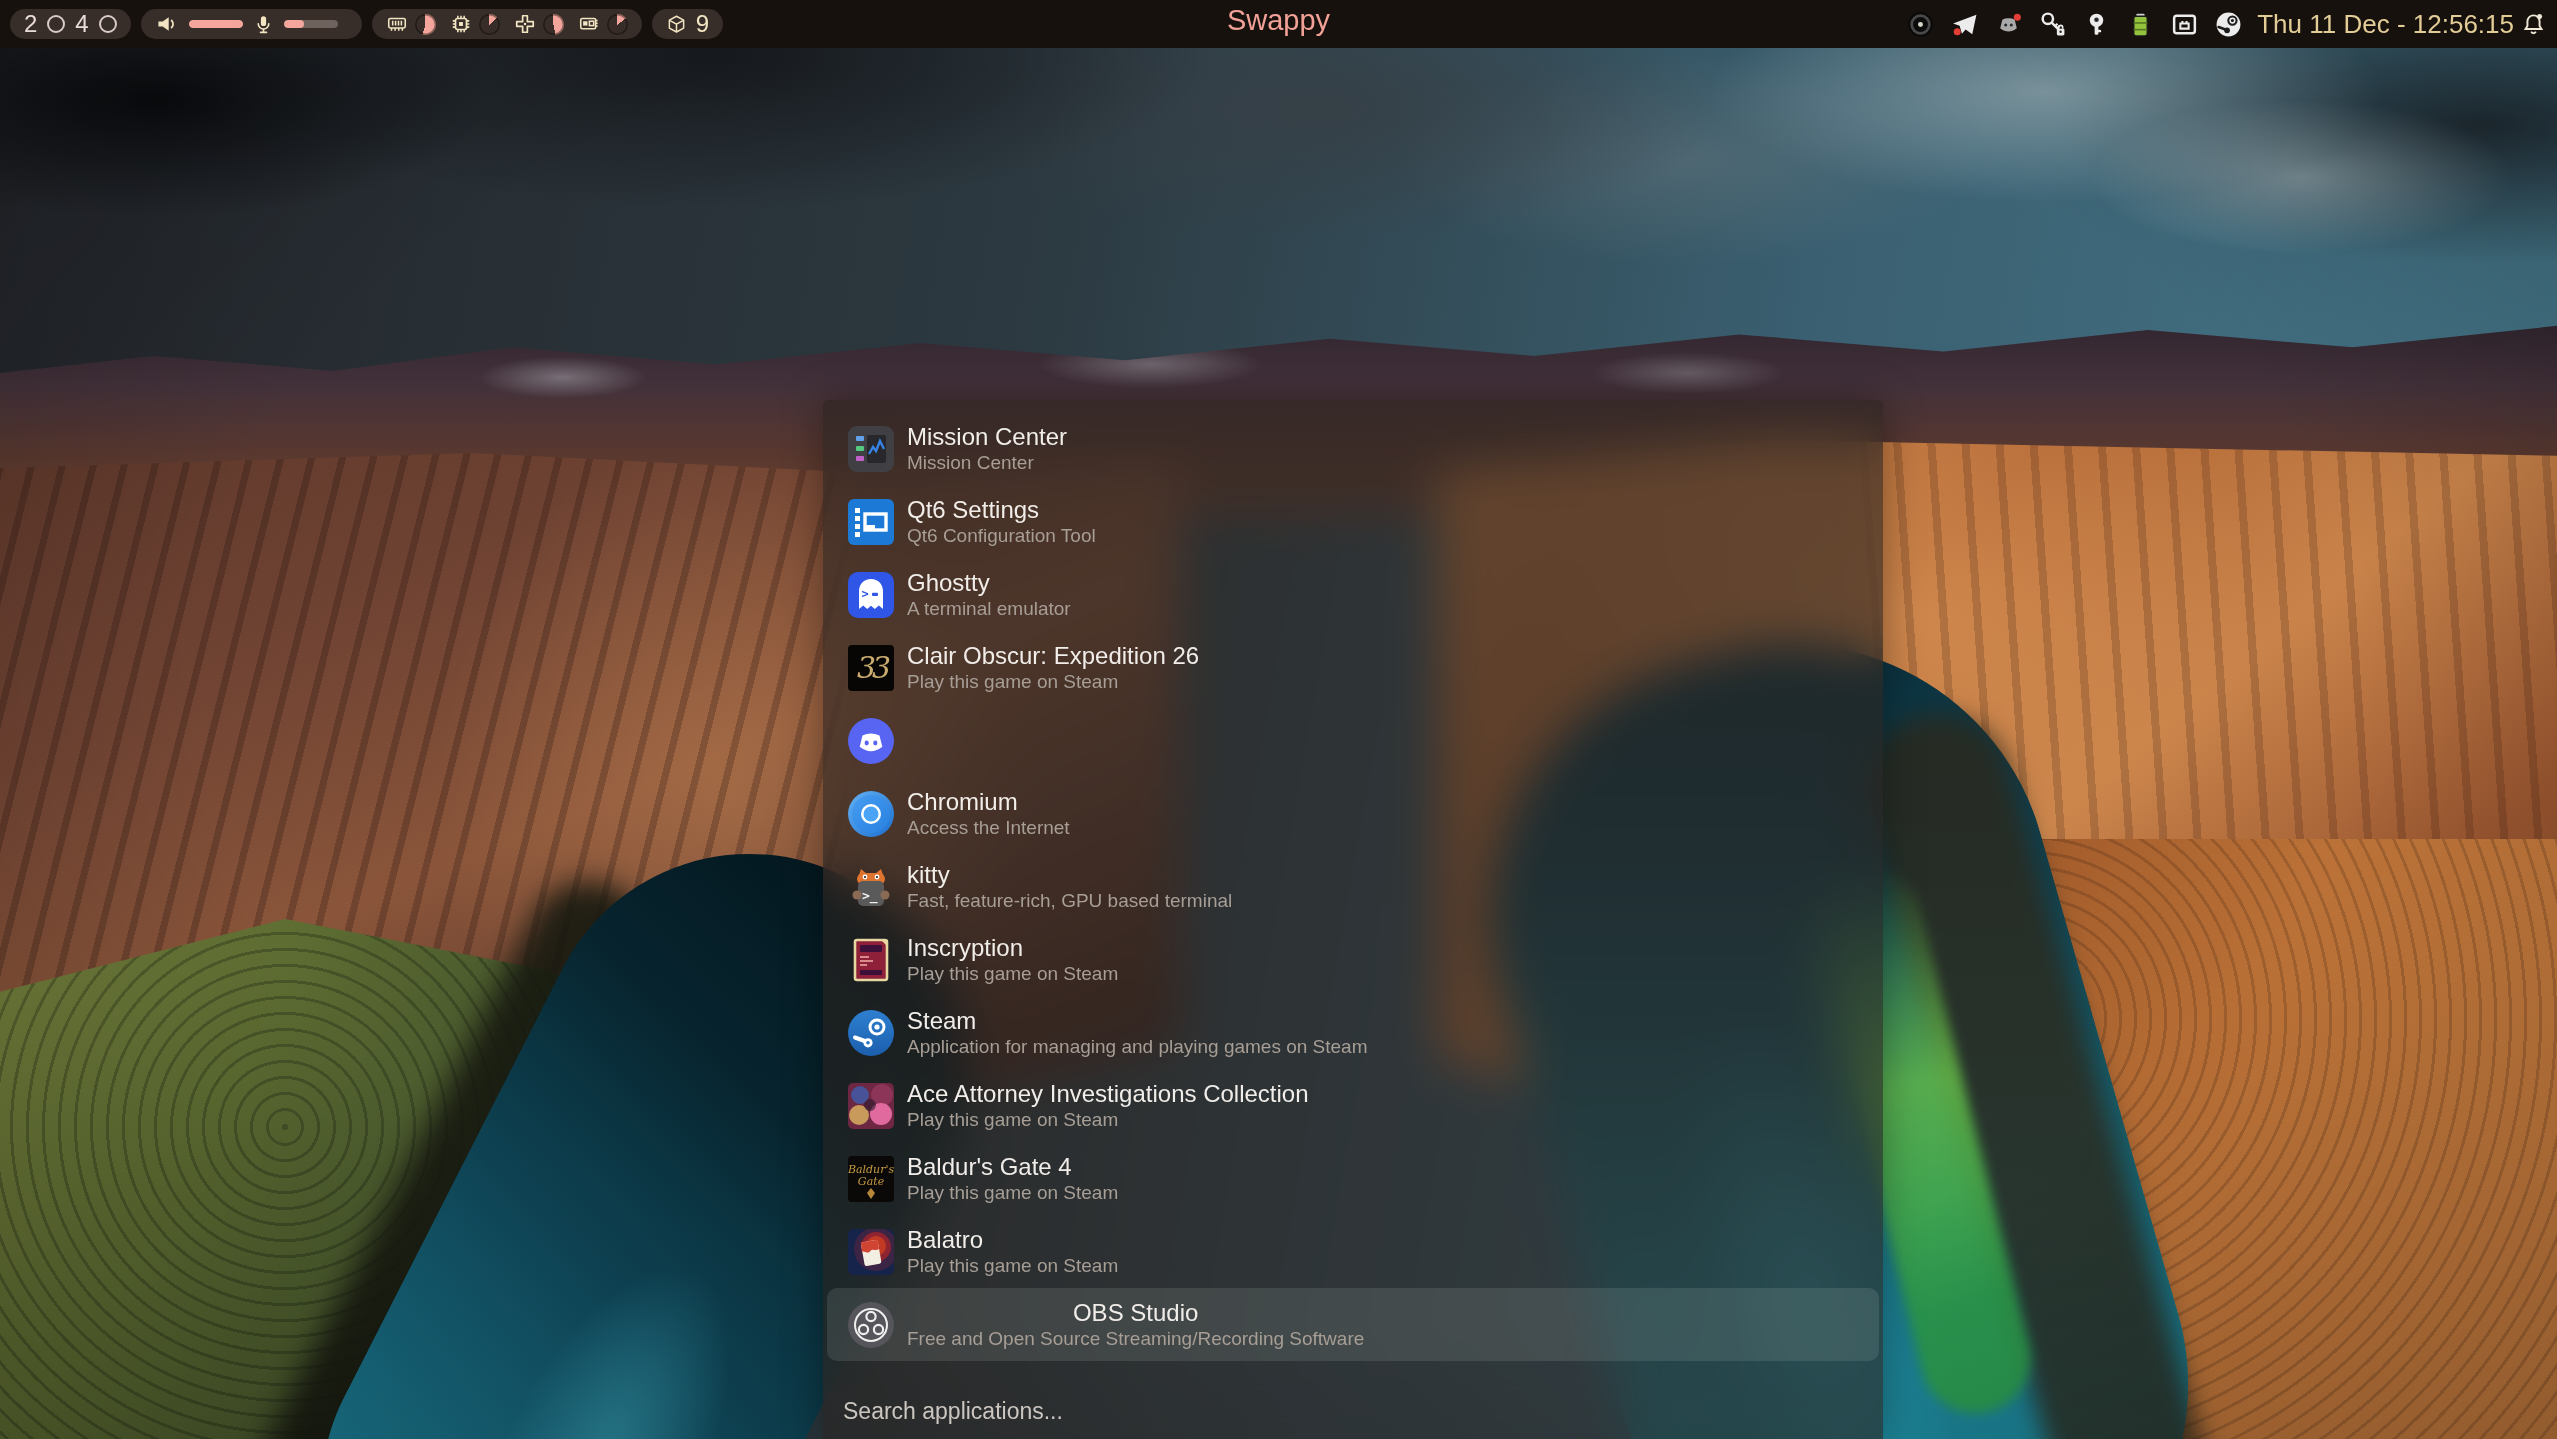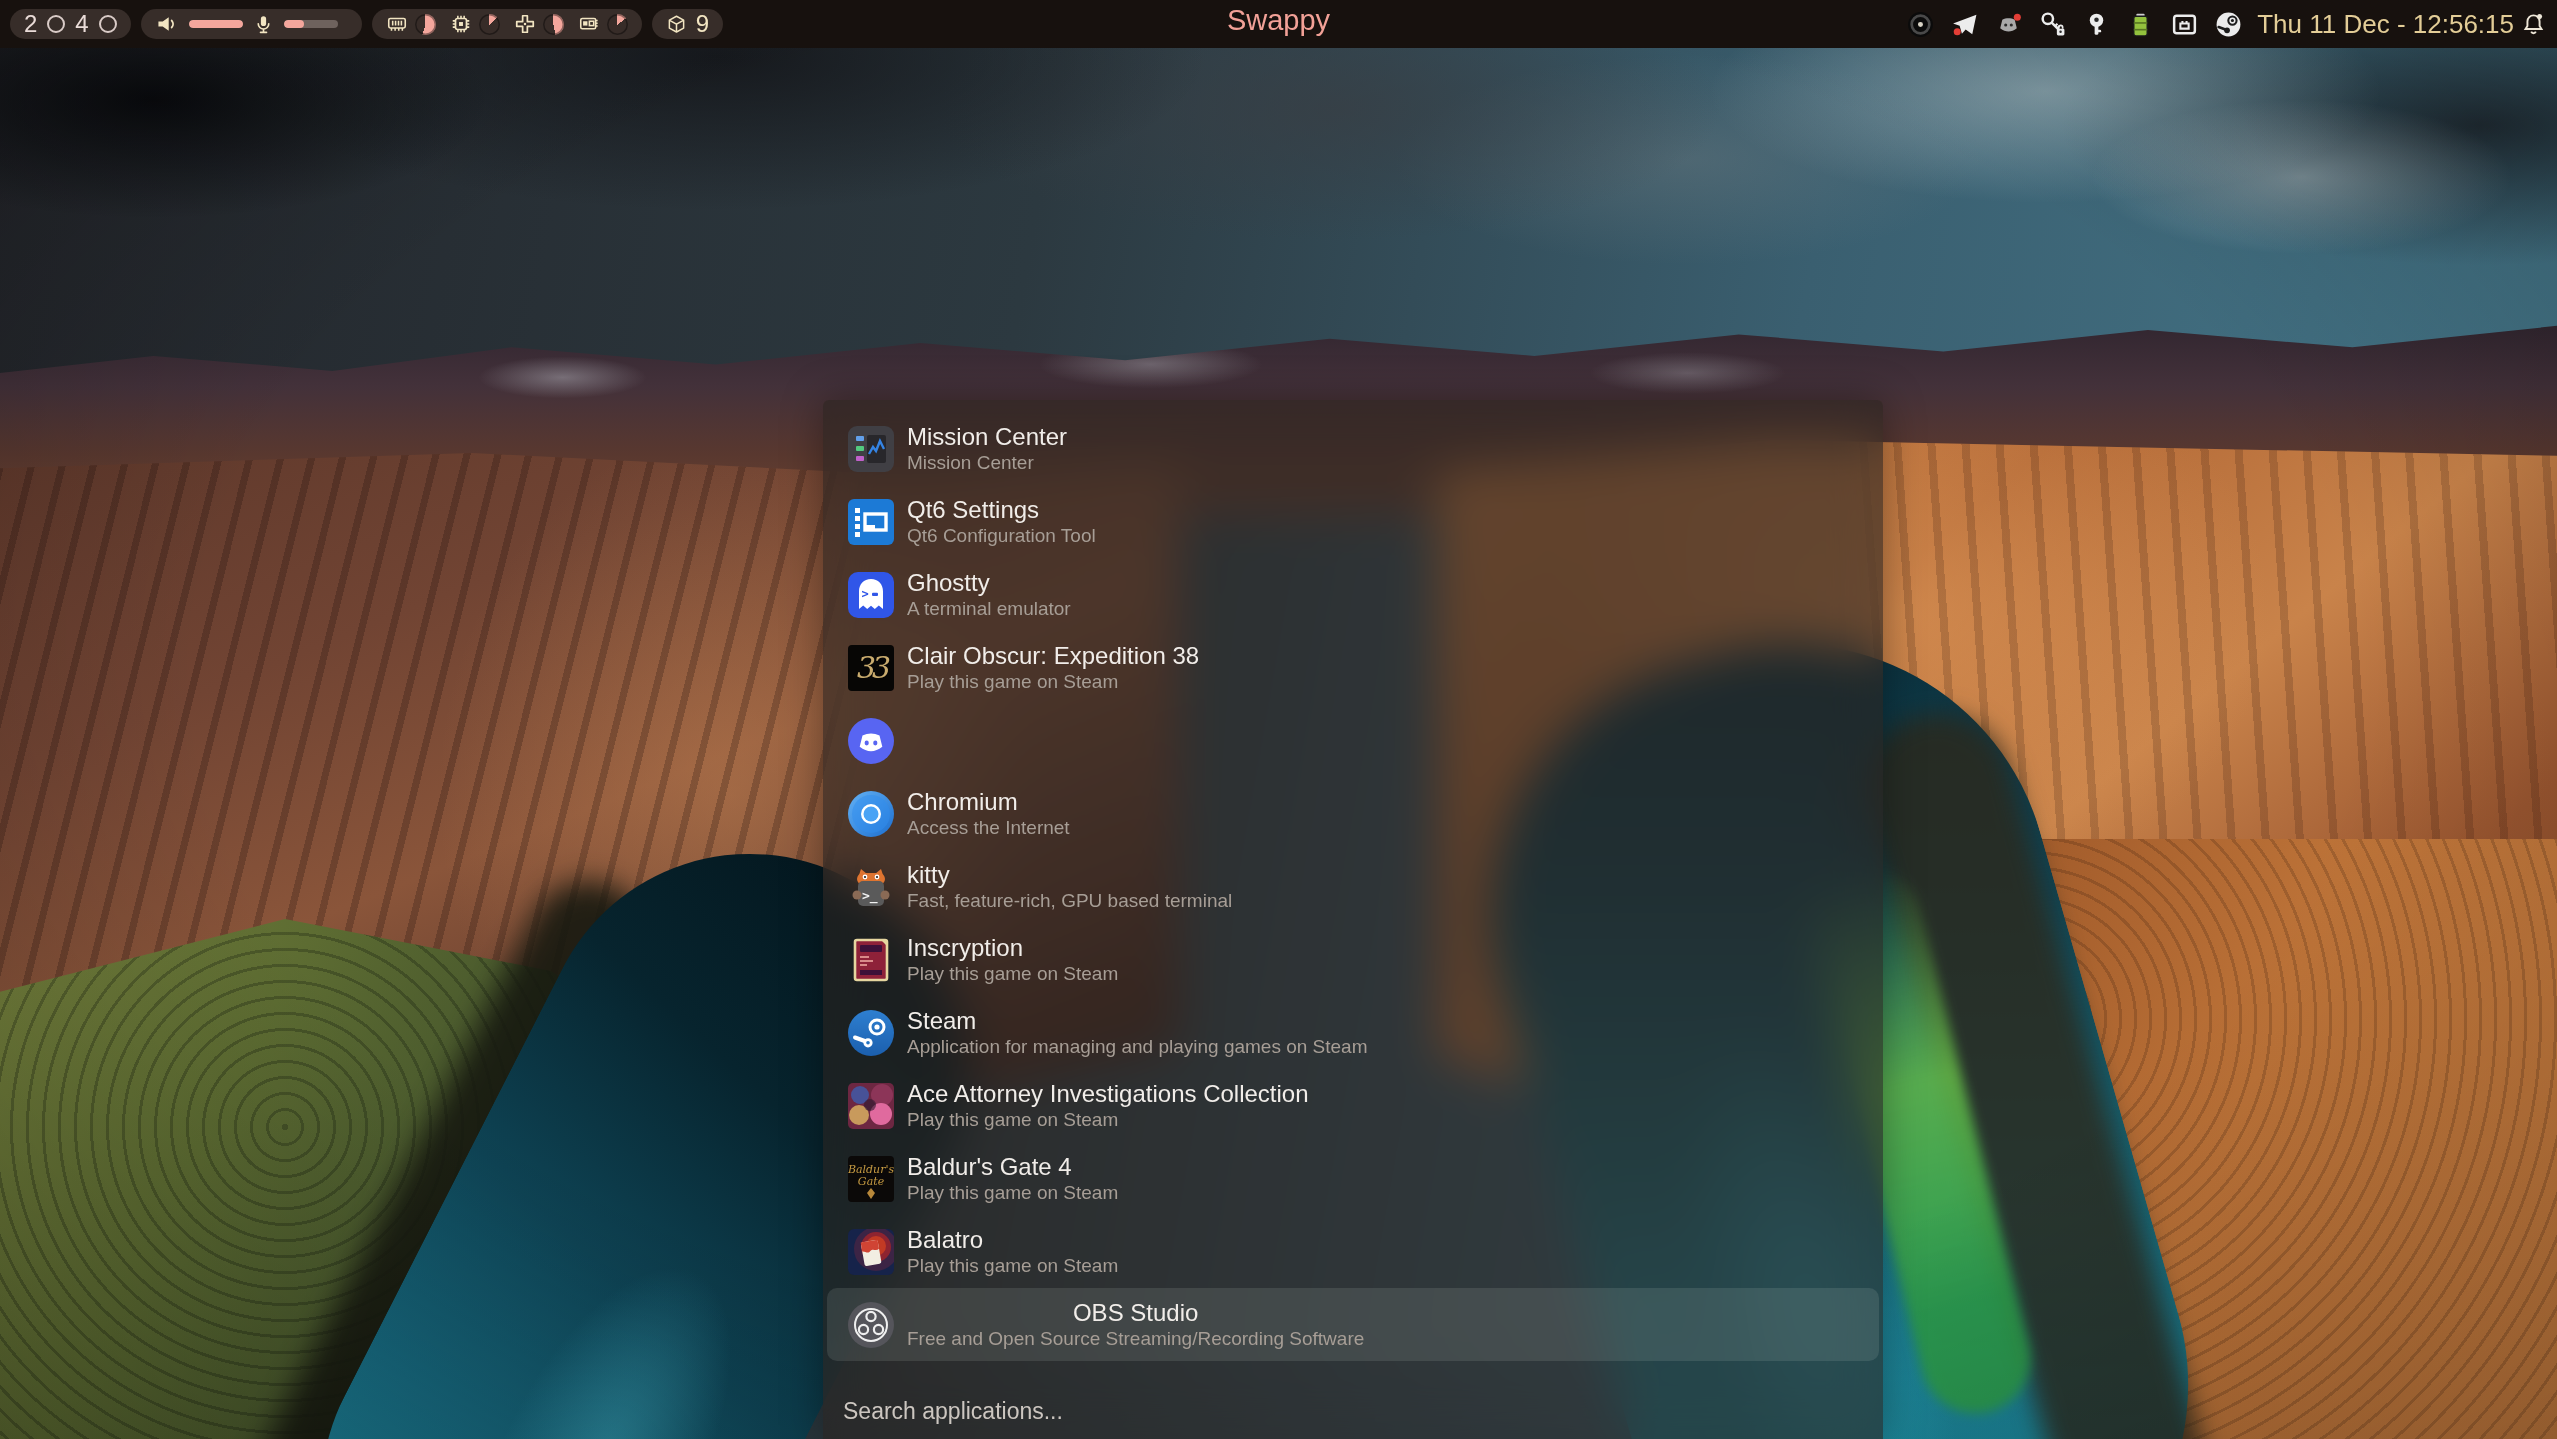--- a/index.html
+++ b/index.html
@@ -325,21 +325,21 @@
           </div>
         </div>
         <div class="app-row">
           <div class="app-icon">
             <svg viewBox="0 0 46 46">
               <rect width="46" height="46" rx="4" fill="#070605"></rect>
               <text x="24" y="33" font-family="DejaVu Serif, serif" font-size="30" font-style="italic" fill="#c9ab6e" text-anchor="middle" letter-spacing="-4">33</text>
             </svg>
           </div>
           <div class="app-texts">
-            <div class="app-title">Clair Obscur: Expedition 38</div>
+            <div class="app-title">Clair Obscur: Expedition 26</div>
             <div class="app-sub">Play this game on Steam</div>
           </div>
         </div>
         <div class="app-row">
           <div class="app-icon">
             <svg viewBox="0 0 46 46">
               <circle cx="23" cy="23" r="23" fill="#5865f2"></circle>
               <path d="M14.5 17.5c5.5-2.8 11.5-2.8 17 0l2.8 11.3c-3.8 3-7.6 4.4-11.3 4.4s-7.5-1.4-11.3-4.4z" fill="#fff"></path>
               <ellipse cx="18.7" cy="25" rx="2.1" ry="2.4" fill="#5865f2"></ellipse>
               <ellipse cx="27.3" cy="25" rx="2.1" ry="2.4" fill="#5865f2"></ellipse>

